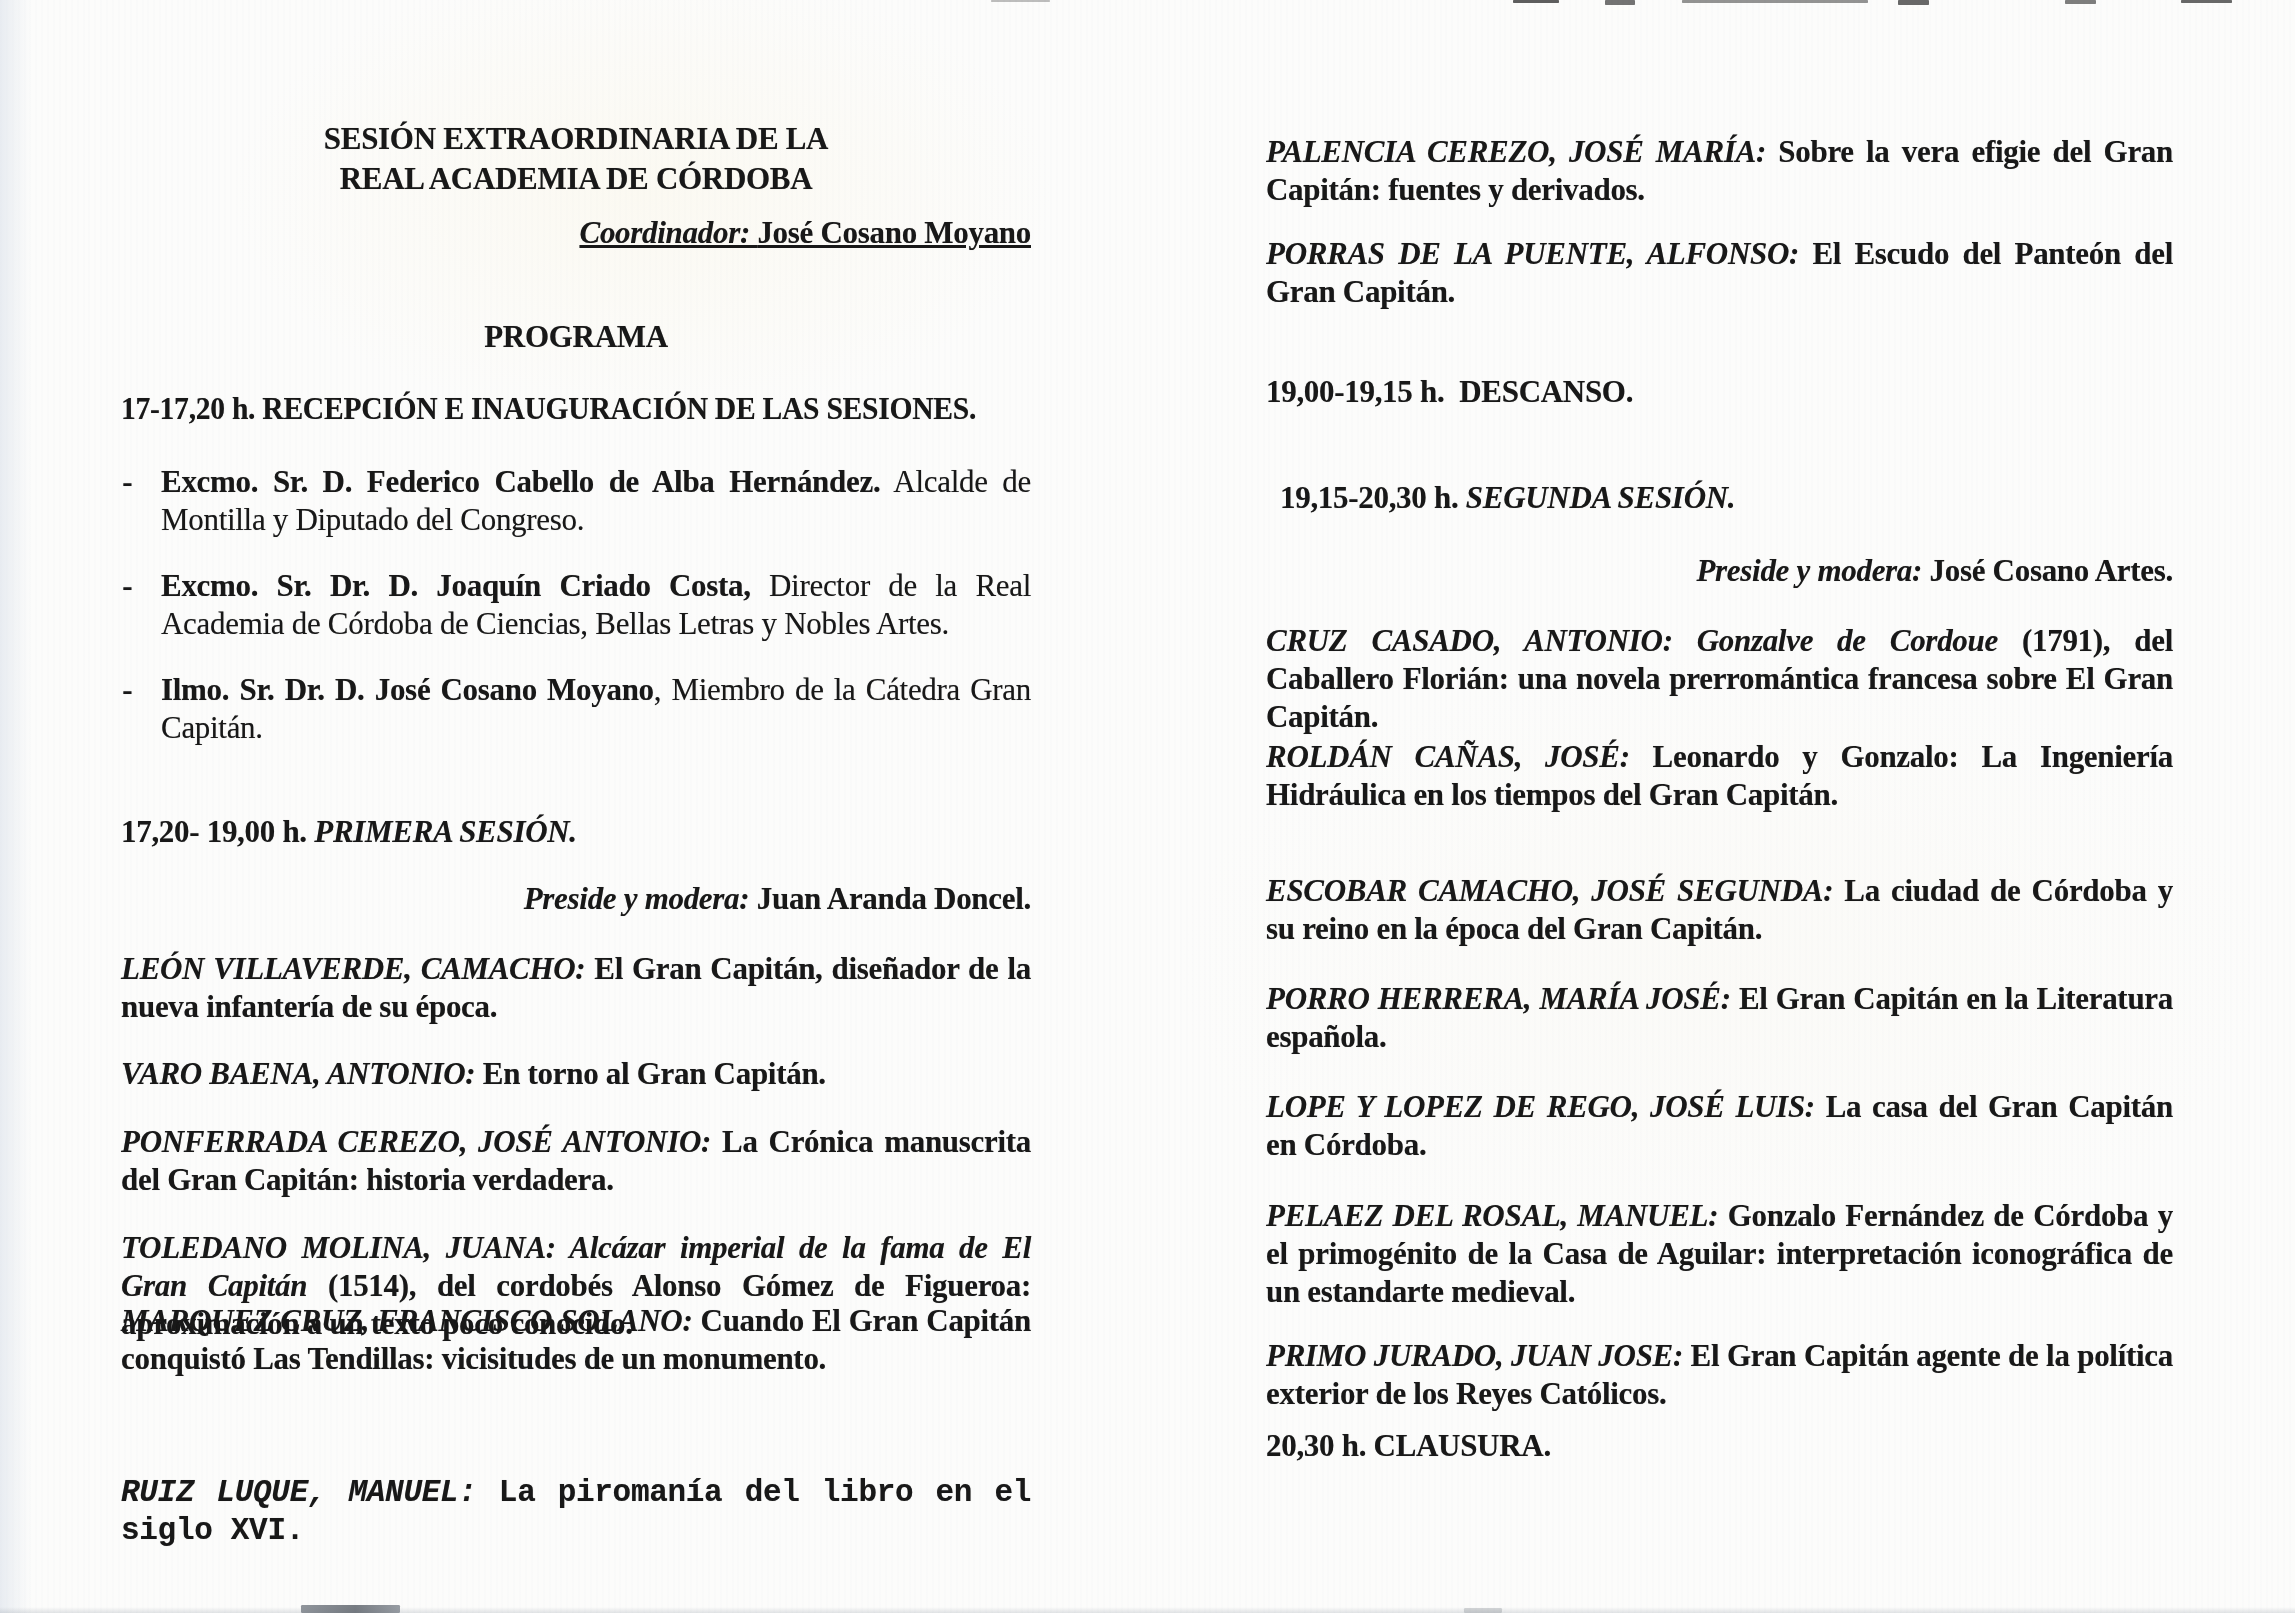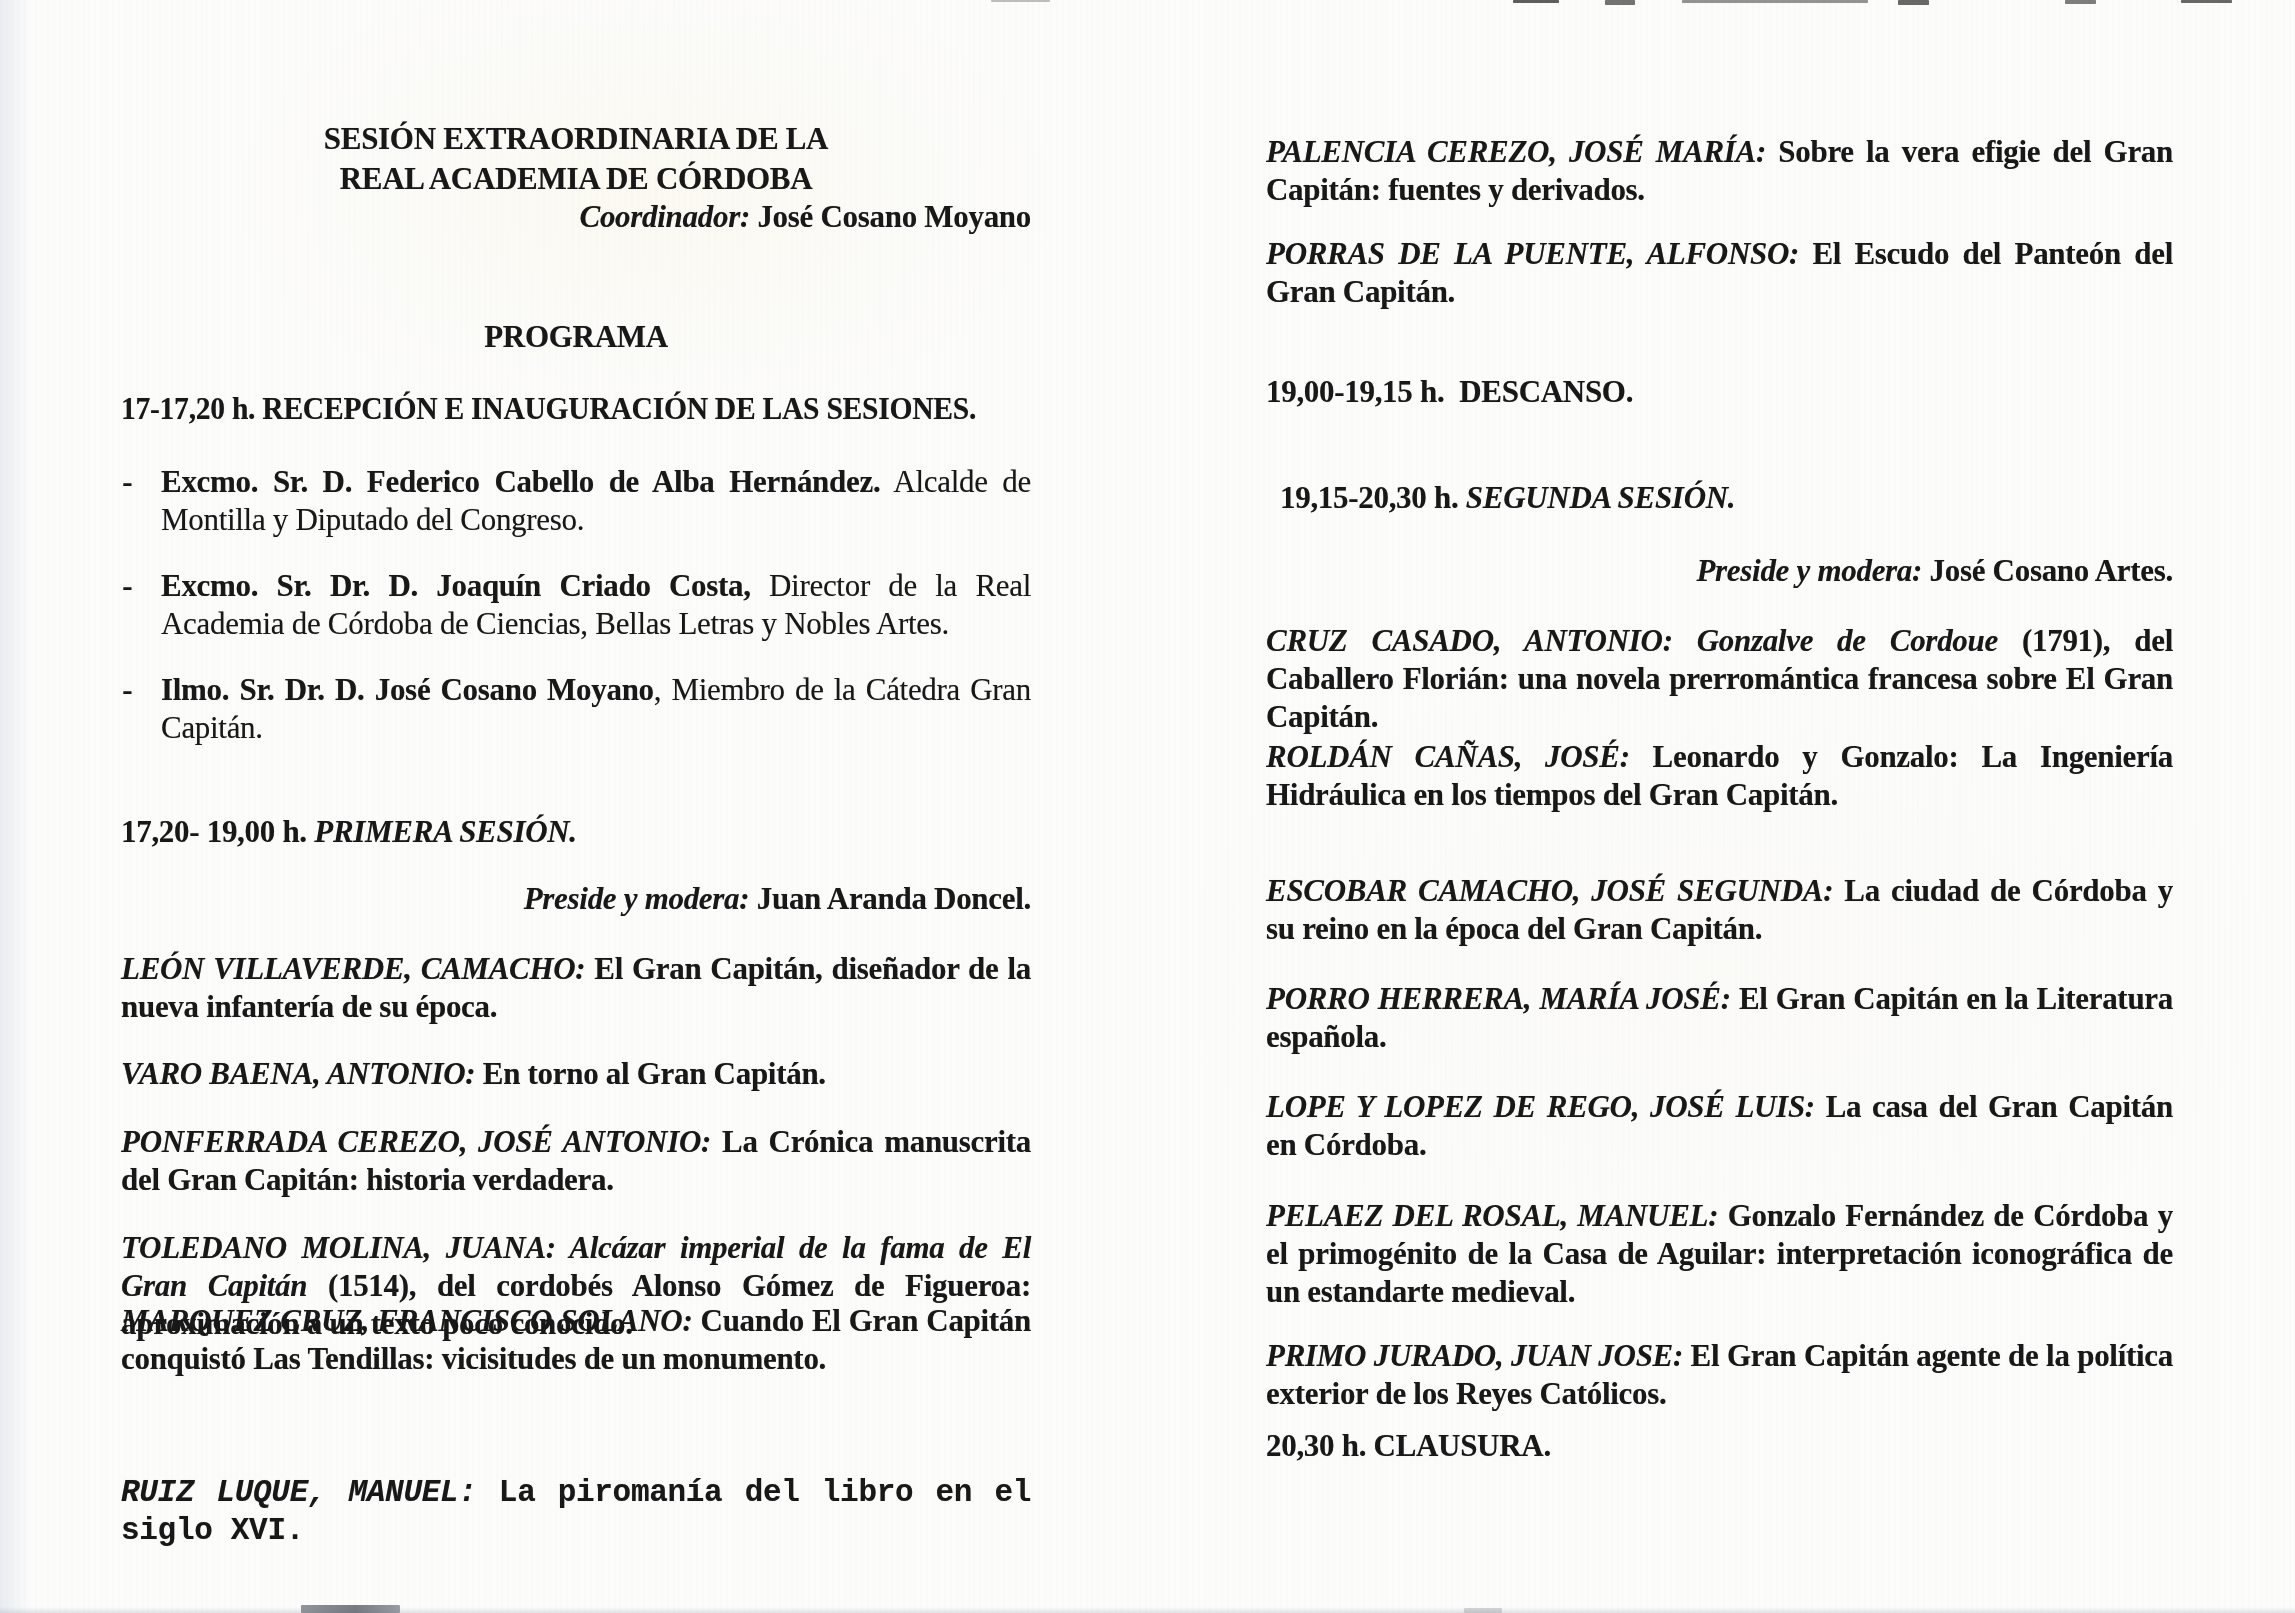--- a/index.html
+++ b/index.html
@@ -51,21 +51,21 @@
   .blk.title{font-size:31px;line-height:40px;font-weight:bold;letter-spacing:-0.3px;text-align:center;}
   .blk.indent{padding-left:40px;box-sizing:border-box;}
 
   .sg-b{font-weight:bold;}
   .sg-bi{font-weight:bold;font-style:italic;}
   .sg-r{font-weight:normal;}
   .sg-dash{position:absolute;left:1.3px;top:0;font-weight:bold;}
 
   
   .lt1{top:119px;} .lt2{top:159px;}
-  .lcoord{top:198px;}
+  .lcoord{top:214px;text-decoration:underline;}
   .lprog{top:318px;}
   .lrecep{top:390px;}
   .latt1{top:463px;} .latt2{top:567px;} .latt3{top:671px;}
   .lses1{top:813px;}
   .lpres1{top:880px;}
   .lleon{top:950px;}
   .lvaro{top:1055px;}
   .lponf{top:1123px;}
   .ltole{top:1229px;}
   .lmarq{top:1302px;}

